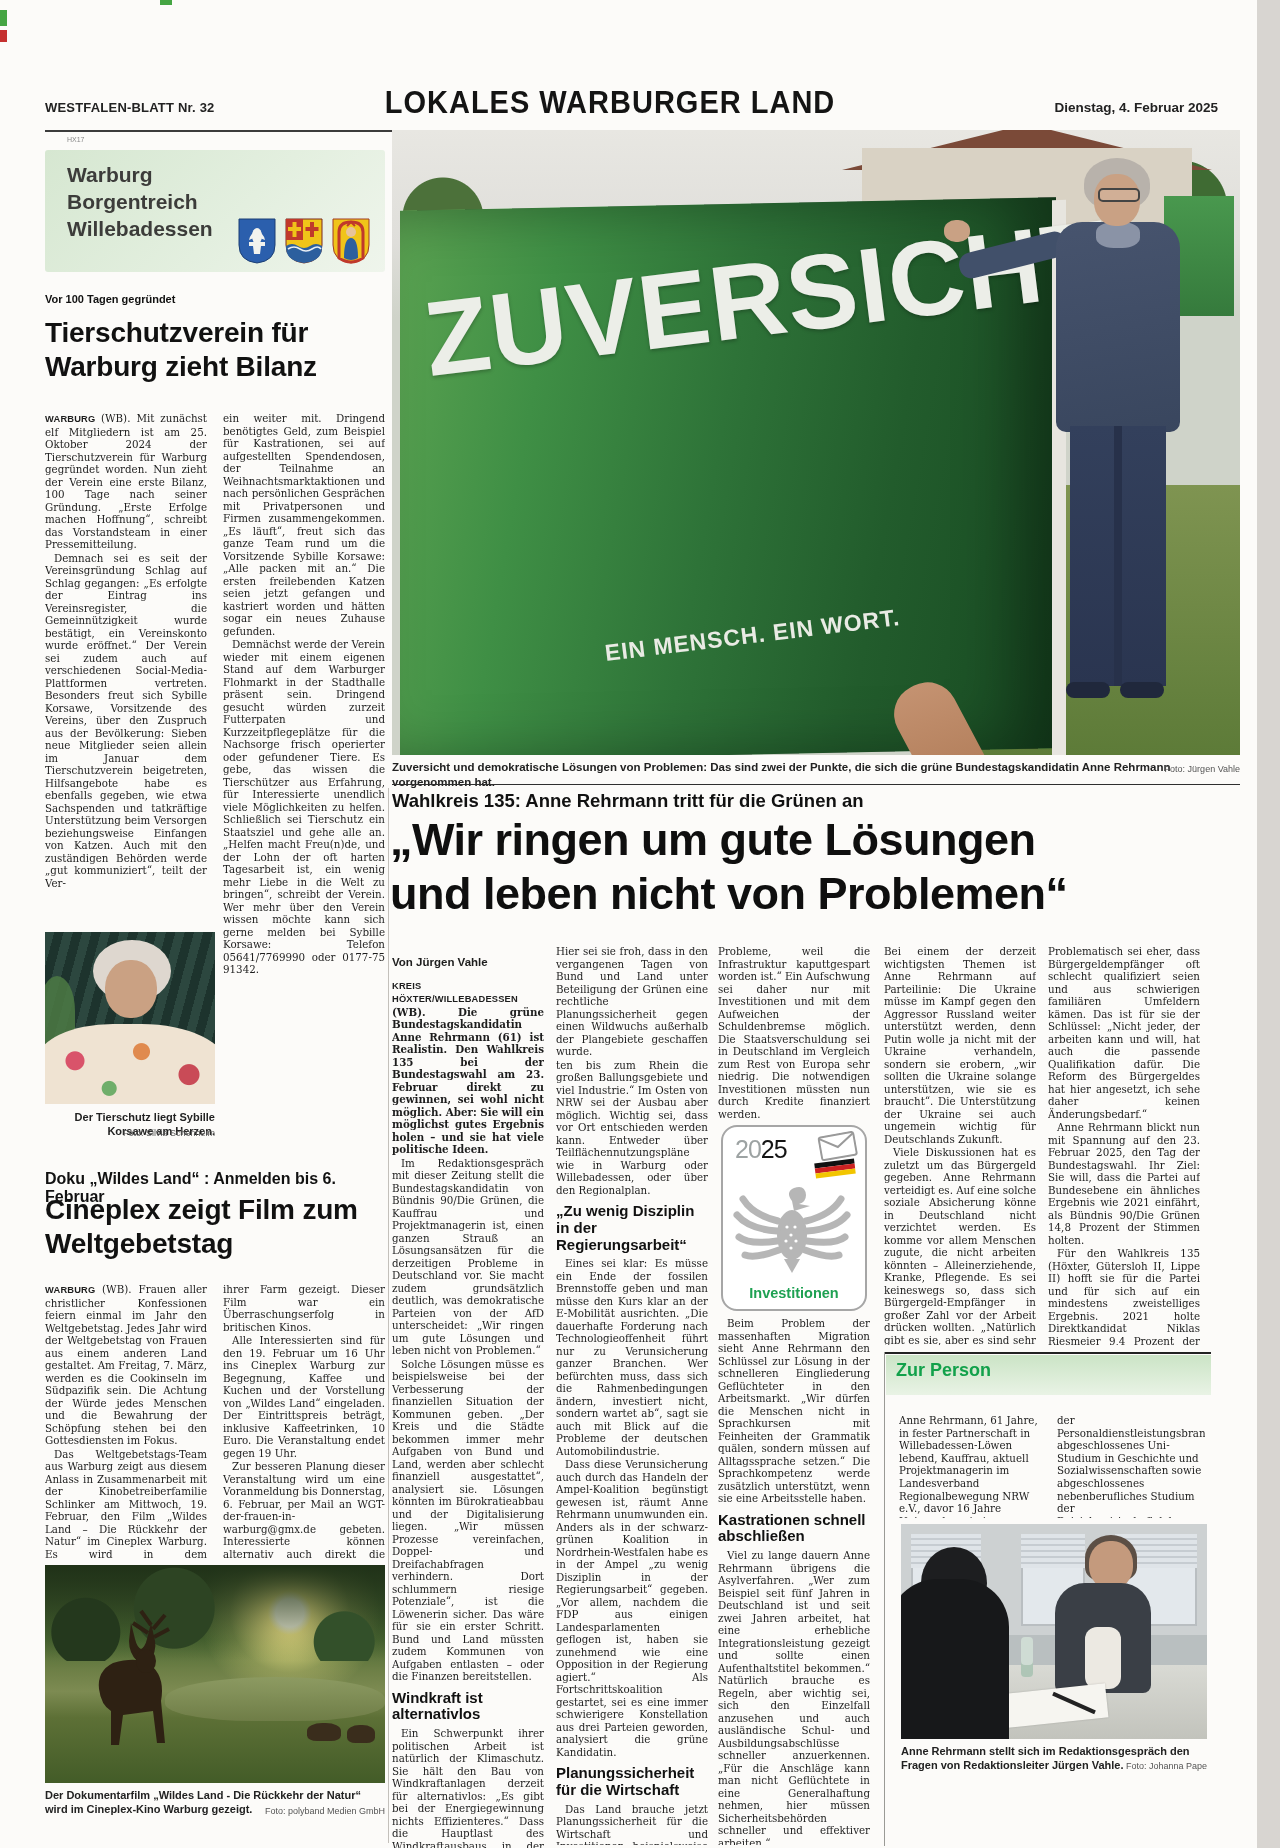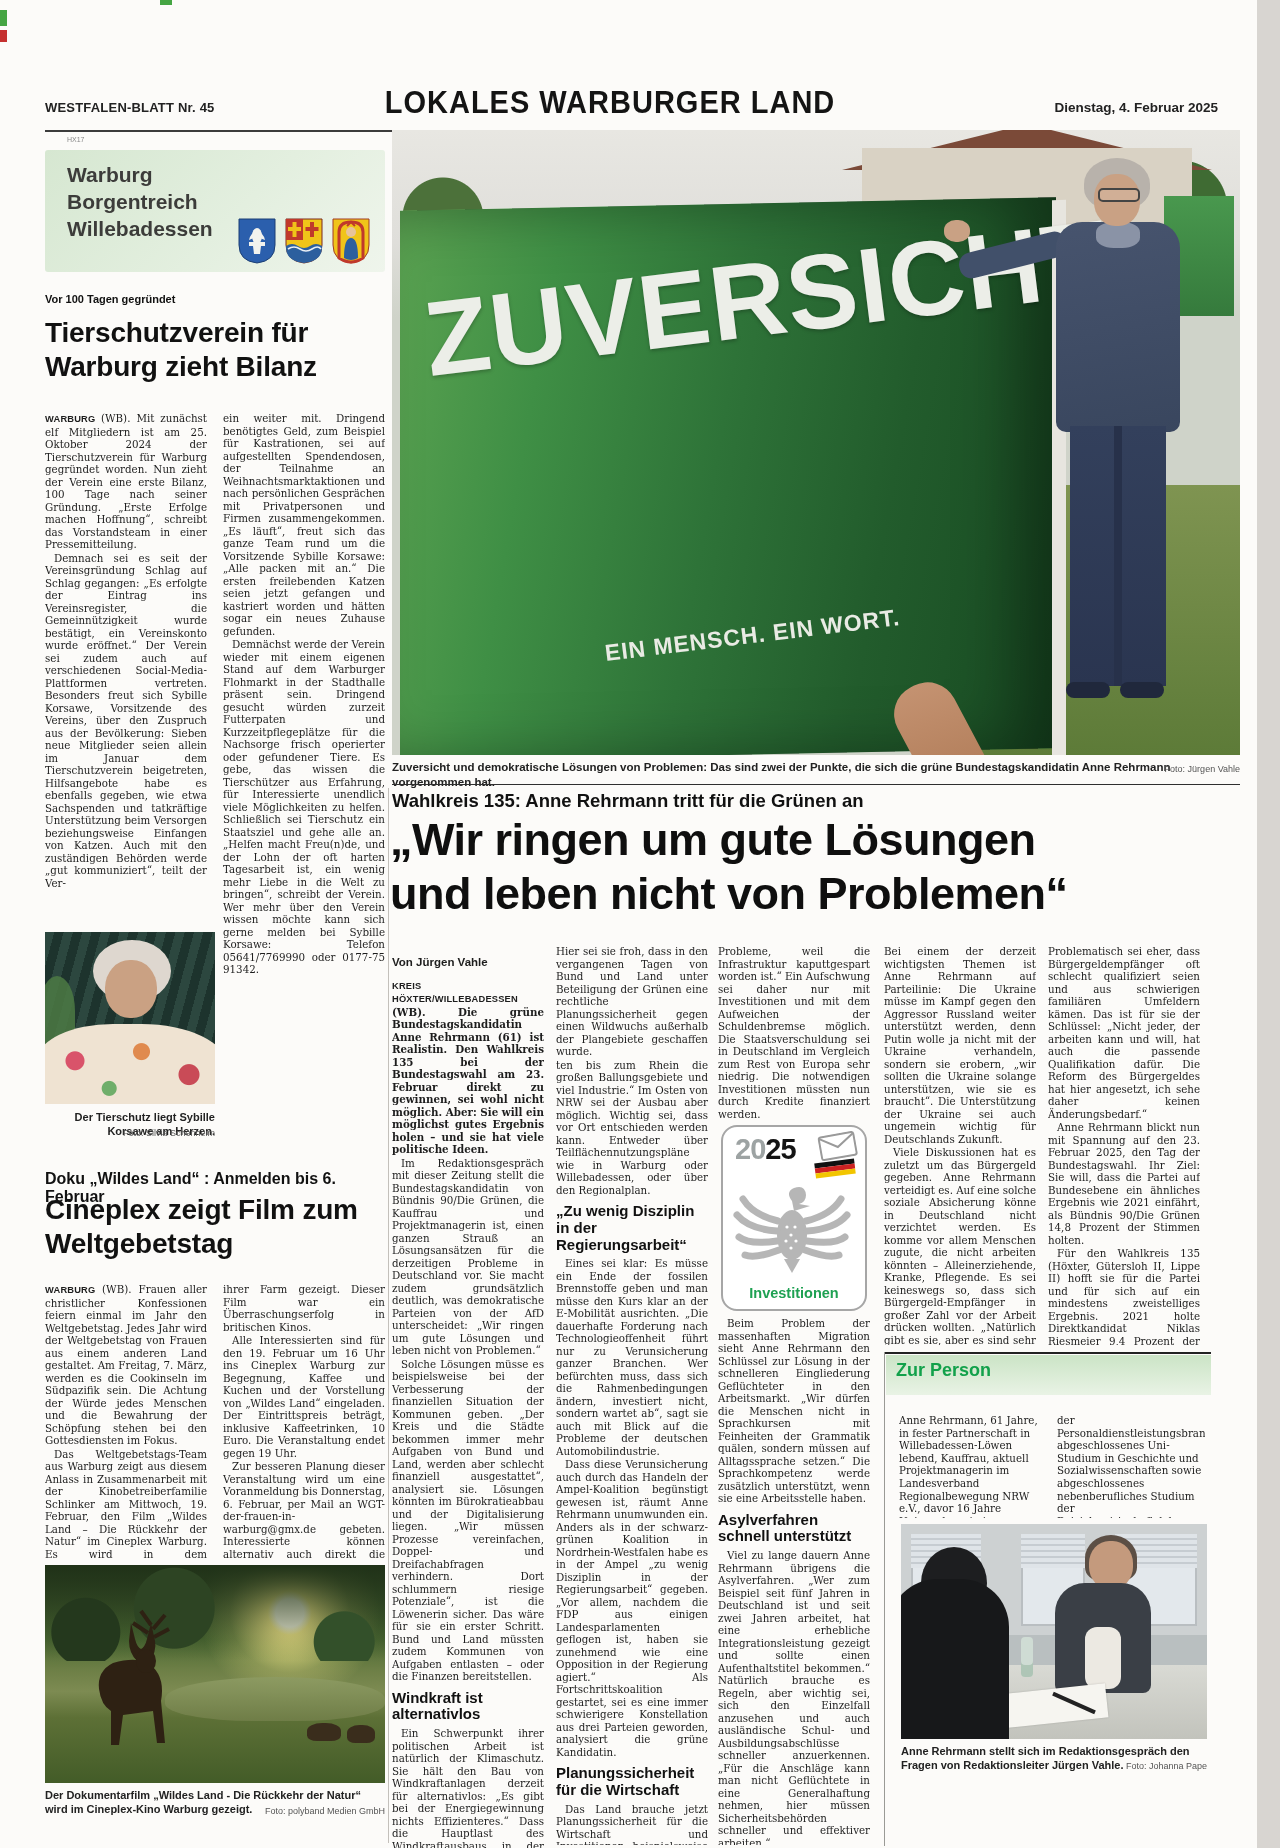--- a/index.html
+++ b/index.html
@@ -127,39 +127,39 @@
   .zp-head{position:absolute;left:1px;top:3px;width:325px;height:40px;
       background:linear-gradient(180deg,#cbe4c6,#e9f3e5);}
   .zp-title{position:absolute;left:10px;top:5px;font-size:18px;font-weight:700;color:#12a14b;}
   .zp-col{position:absolute;top:62px;width:148px;height:104px;overflow:hidden;font-family:"DejaVu Serif",serif;
       font-size:10.3px;line-height:12.6px;color:#1d1d1d;}
   .zp-photo{left:16px;top:172px;width:306px;height:215px;}
   .zp-cap{left:16px;top:392px;width:306px;}
   
   .btw{width:142px;height:182px;margin:5px auto 6px auto;border:2px solid #a6a6a6;border-radius:16px;
        background:#fff;position:relative;font-family:"Liberation Sans",sans-serif;text-align:center;}
-  .btw-year{position:absolute;left:12px;top:16px;font-size:29px;font-weight:700;letter-spacing:-1px;}
+  .btw-year{position:absolute;left:12px;top:16px;font-size:25px;font-weight:400;letter-spacing:-1px;}
   .btw-year .y1{color:#9da3a3;} .btw-year .y2{color:#141414;}
   .btw-env{position:absolute;right:8px;top:6px;transform:rotate(-10deg);}
   .btw-flag{position:absolute;right:10px;top:34px;width:40px;height:15px;transform:rotate(-7deg);}
   .btw-flag div{height:5px;} .f-b{background:#111;} .f-r{background:#cc2222;} .f-g{background:#f2c500;}
   .btw-eagle{position:absolute;left:8px;top:52px;}
   .btw-label{position:absolute;left:0;right:0;bottom:10px;font-size:14.5px;font-weight:700;color:#1ea152;}
 </style>
 </head>
 <body>
 
 <div class="page">
 
   <div class="edge-strip"></div>
   <div class="mark" style="left:0;top:10px;width:7px;height:16px;background:#45a543;"></div>
   <div class="mark" style="left:0;top:30px;width:7px;height:12px;background:#c53030;"></div>
   <div class="mark" style="left:160px;top:0;width:12px;height:5px;background:#45a543;"></div>
 
-  <div class="mast-paper">WESTFALEN-BLATT Nr. 45</div>
+  <div class="mast-paper">WESTFALEN-BLATT Nr. 32</div>
   <div class="mast-section">LOKALES WARBURGER LAND</div>
   <div class="mast-date">Dienstag, 4. Februar 2025</div>
   <div class="mast-rule"></div>
   <div class="page-code">HX17</div>
 
   <div class="region-box">
     <div class="region-towns">
       <div>Warburg</div>
       <div>Borgentreich</div>
       <div>Willebadessen</div>
@@ -347,21 +347,21 @@
                 <circle cx="60" cy="56" r="1.6"></circle>
             <circle cx="55" cy="62" r="1.6"></circle>
                 <circle cx="65" cy="62" r="1.6"></circle>
                 <circle cx="60" cy="69" r="1.6"></circle>
           </g>
         </svg>
       </span>
       <div class="btw-label">Investitionen</div>
     </div>
         <p class="bp">Beim Problem der massenhaften Migration sieht Anne Rehrmann den Schlüssel zur Lösung in der schnelleren Eingliederung Geflüchteter in den Arbeitsmarkt. „Wir dürfen die Menschen nicht in Sprachkursen mit Feinheiten der Grammatik quälen, sondern müssen auf Alltagssprache setzen.“ Die Sprachkompetenz werde zusätzlich unterstützt, wenn sie eine Arbeitsstelle haben.</p>
-        <h3 class="sub">Asylverfahren schnell unterstützt</h3>
+        <h3 class="sub">Kastrationen schnell abschließen</h3>
         <p class="bp">Viel zu lange dauern Anne Rehrmann übrigens die Asylverfahren. „Wer zum Beispiel seit fünf Jahren in Deutschland ist und seit zwei Jahren arbeitet, hat eine erhebliche Integrationsleistung gezeigt und sollte einen Aufenthaltstitel bekommen.“ Natürlich brauche es Regeln, aber wichtig sei, sich den Einzelfall anzusehen und auch ausländische Schul- und Ausbildungsabschlüsse schneller anzuerkennen. „Für die Anschläge kann man nicht Geflüchtete in eine Generalhaftung nehmen, hier müssen Sicherheitsbehörden schneller und effektiver arbeiten.“</p>
       </div>
     <div class="col" style="left:492px;top:0;width:152px;height:400px;">
         <p class="bp cont">Bei einem der derzeit wichtigsten Themen ist Anne Rehrmann auf Parteilinie: Die Ukraine müsse im Kampf gegen den Aggressor Russland weiter unterstützt werden, denn Putin wolle ja nicht mit der Ukraine verhandeln, sondern sie erobern, „wir sollten die Ukraine solange unterstützen, wie sie es braucht“. Die Unterstützung der Ukraine sei auch ungemein wichtig für Deutschlands Zukunft.</p>
         <p class="bp">Viele Diskussionen hat es zuletzt um das Bürgergeld gegeben. Anne Rehrmann verteidigt es. Auf eine solche soziale Absicherung könne in Deutschland nicht verzichtet werden. Es komme vor allem Menschen zugute, die nicht arbeiten könnten – Alleinerziehende, Kranke, Pflegende. Es sei keineswegs so, dass sich Bürgergeld-Empfänger in großer Zahl vor der Arbeit drücken wollten. „Natürlich gibt es sie, aber es sind sehr wenige.“</p>
       </div>
     <div class="col" style="left:656px;top:0;width:152px;height:400px;">
         <p class="bp cont">Problematisch sei eher, dass Bürgergeldempfänger oft schlecht qualifiziert seien und aus schwierigen familiären Umfeldern kämen. Das ist für sie der Schlüssel: „Nicht jeder, der arbeiten kann und will, hat auch die passende Qualifikation dafür. Die Reform des Bürgergeldes hat hier angesetzt, ich sehe daher keinen Änderungsbedarf.“</p>
         <p class="bp">Anne Rehrmann blickt nun mit Spannung auf den 23. Februar 2025, den Tag der Bundestagswahl. Ihr Ziel: Sie will, dass die Partei auf Bundesebene ein ähnliches Ergebnis wie 2021 einfährt, als Bündnis 90/Die Grünen 14,8 Prozent der Stimmen holten.</p>
         <p class="bp">Für den Wahlkreis 135 (Höxter, Gütersloh II, Lippe II) hofft sie für die Partei und für sich auf ein mindestens zweistelliges Ergebnis. 2021 holte Direktkandidat Niklas Riesmeier 9,4 Prozent der Stimmen, die Partei über die Zweitstimme (Kanzlerstimme) 11,1 Prozent.</p>

